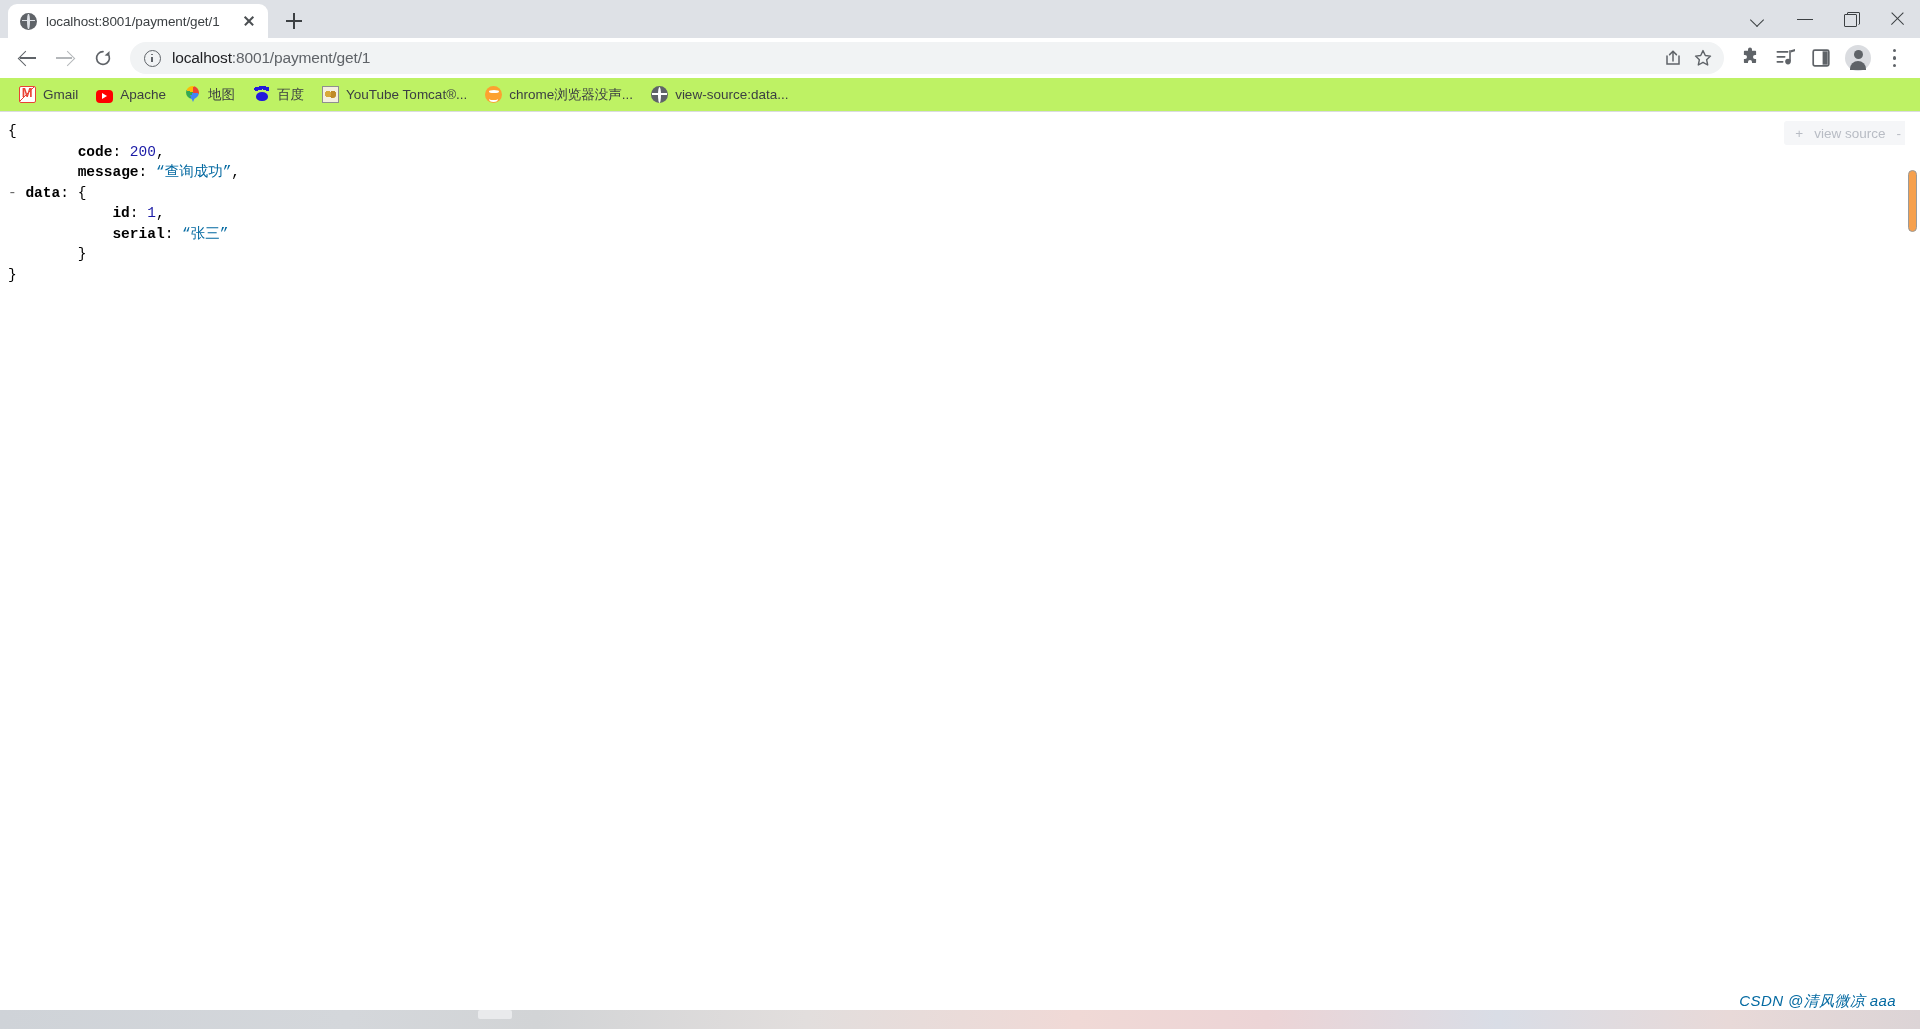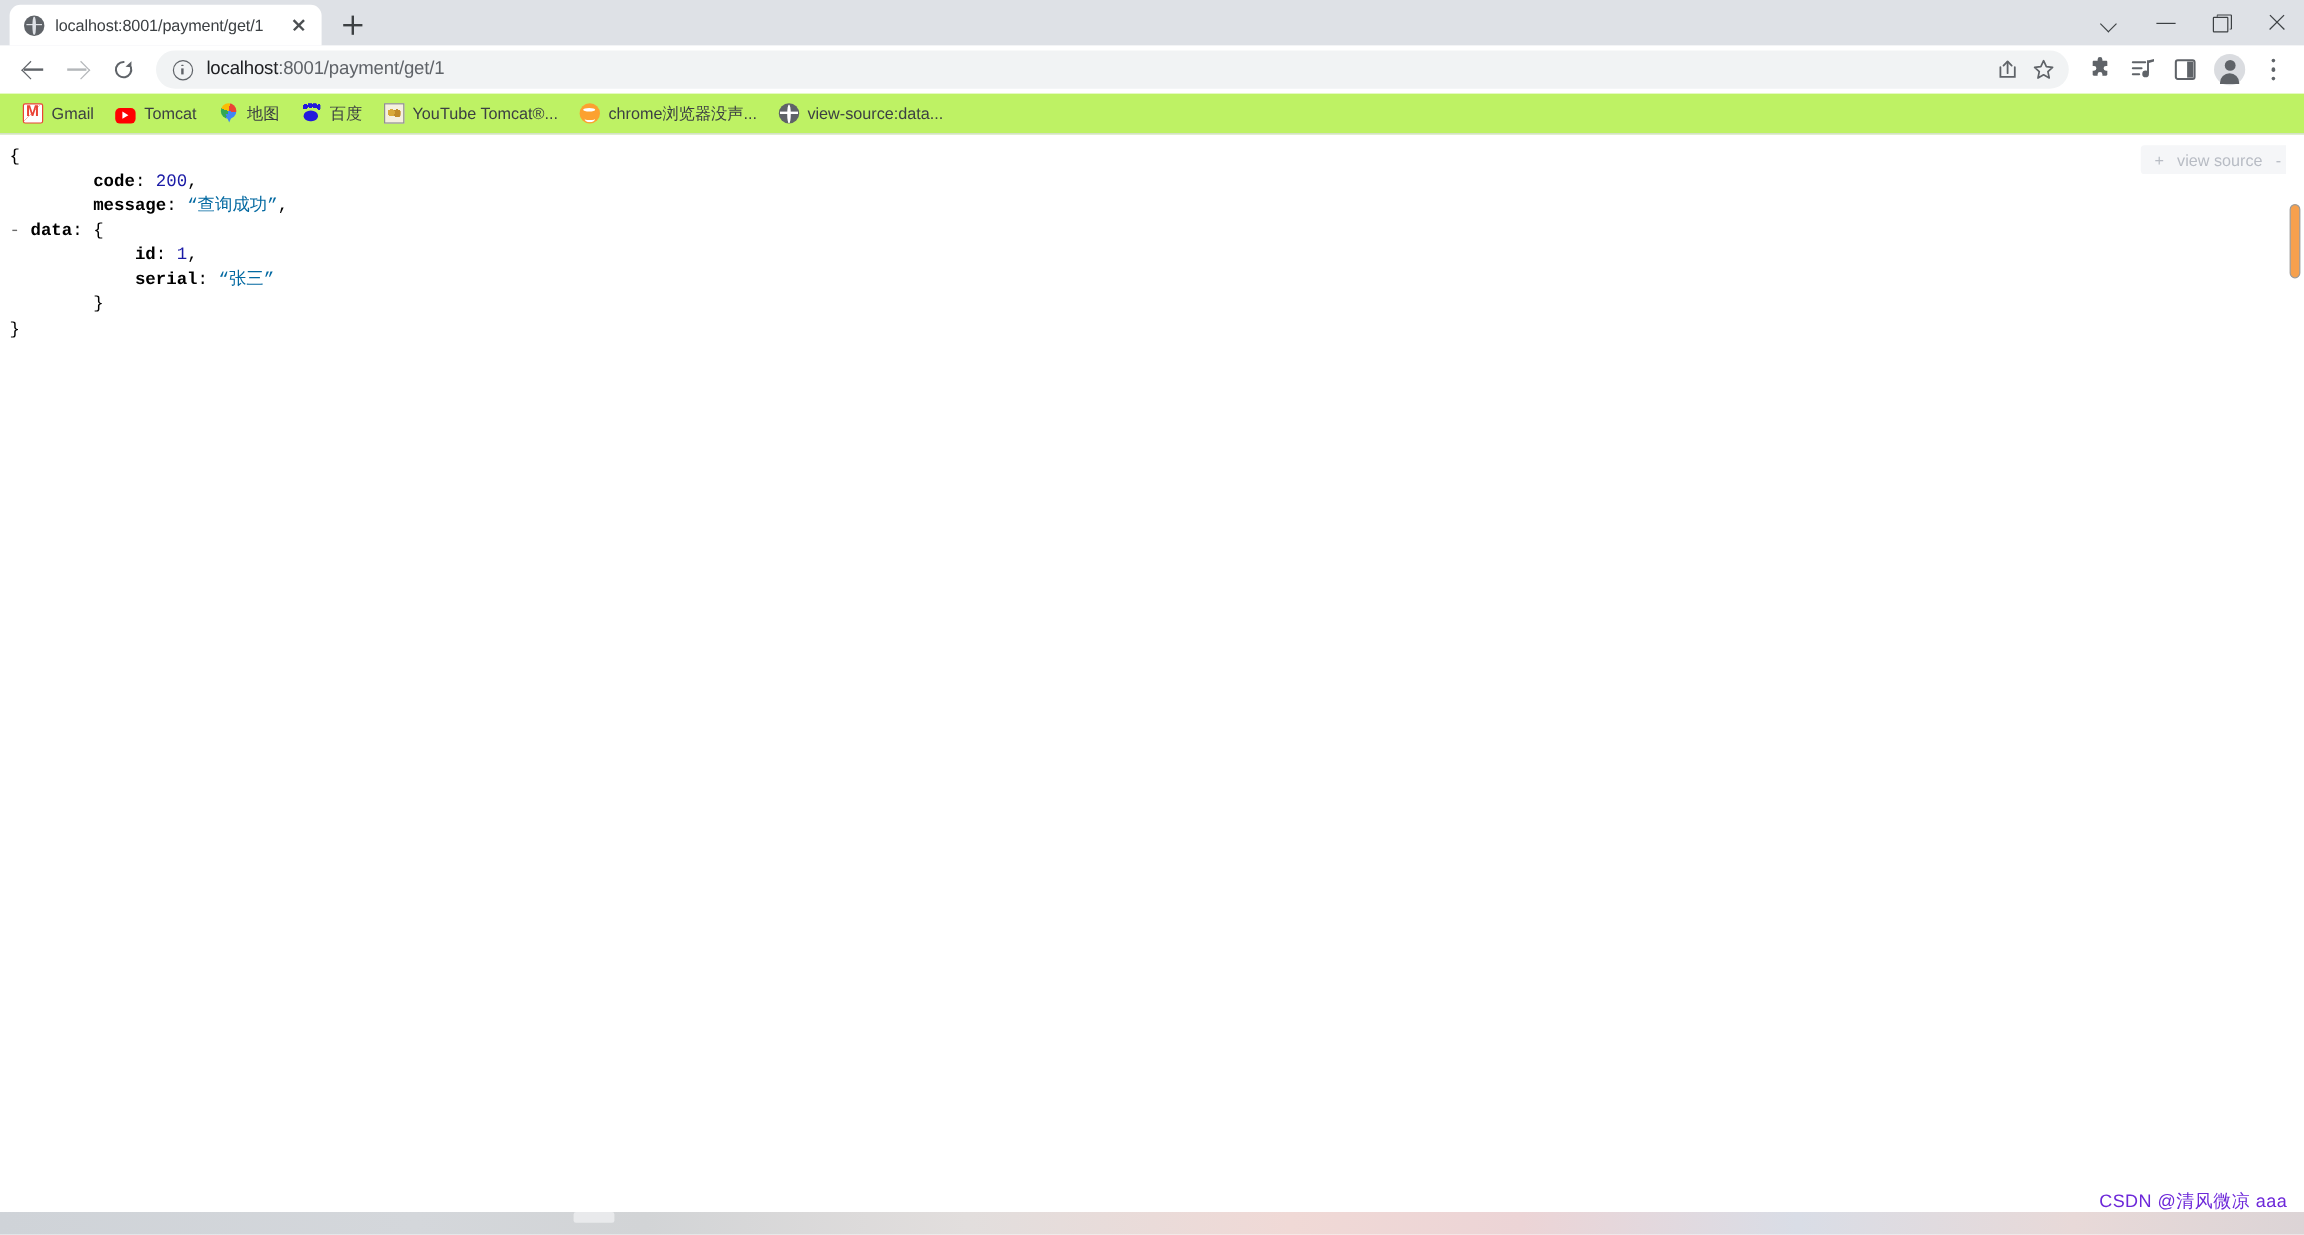--- a/index.html
+++ b/index.html
@@ -267,24 +267,25 @@
   }
   .sb-thumb {
     position: absolute; left: 3px; top: 57px; width: 9px; height: 62px;
     background: #f6a04d; border-radius: 5px;
     border: 1.5px solid #9a9a9a;
     cursor: grab;
   }
 
   
   .watermark {
-    position: absolute; right: 14px; bottom: 18px;
-    font-size: 15px; color: #6d28d9; letter-spacing: 0.4px;
+    position: absolute; right: 24px; bottom: 18px;
+    font-size: 15px; color: #0369a1; letter-spacing: 0.4px;
     font-family: "Liberation Sans", sans-serif;
     pointer-events: none;
+    font-style: italic;
   }
   .taskbar {
     position: absolute; left: 0; bottom: 0; width: 1920px; height: 19px;
     background: linear-gradient(to right,
       #cfd3d8 0%, #d4d7db 18%, #d2d4d6 28%, #e2dedd 42%,
       #f0d9d6 56%, #ecd4d6 66%, #d9dde6 78%, #e8d9d8 90%, #dcd4d6 100%);
   }
   .taskbar::before {
     content:""; position:absolute; left:478px; top:0; width:34px; height:9px;
     background:#e9eaec; border-radius:2px;
@@ -373,21 +374,21 @@
     </div>
   </div>
 
   <div class="bookmarks">
     <div class="bm">
       <span class="bm-ic ic-gmail"></span>
       <span>Gmail</span>
     </div>
     <div class="bm">
       <span class="bm-ic ic-yt"></span>
-      <span>Tomcat</span>
+      <span>Apache</span>
     </div>
     <div class="bm">
       <span class="bm-ic ic-maps"></span>
       <span>地图</span>
     </div>
     <div class="bm">
       <span class="bm-ic ic-baidu"></span>
       <span>百度</span>
     </div>
     <div class="bm">

